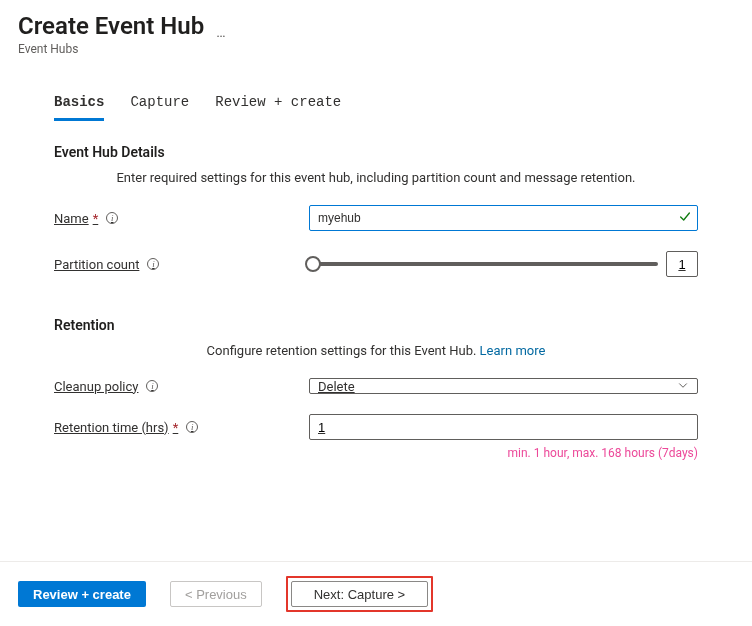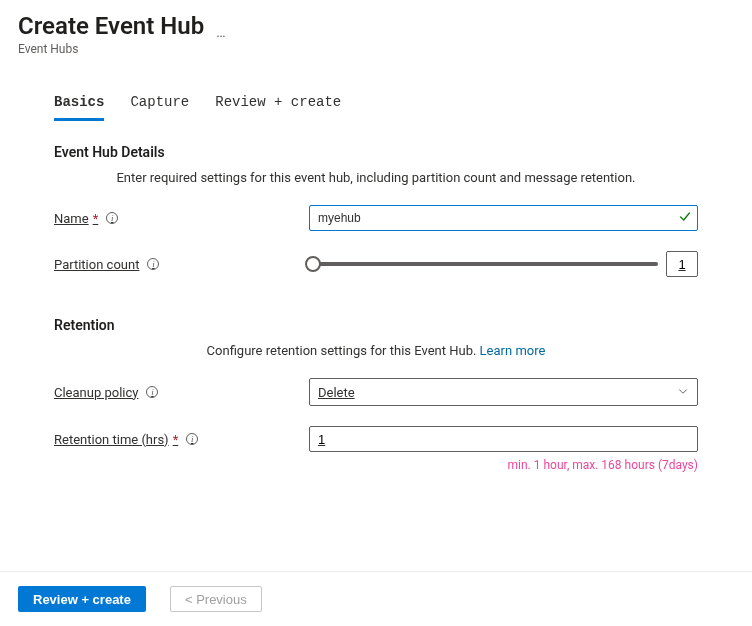--- a/index.html
+++ b/index.html
@@ -114,21 +114,21 @@
       width: 32px; height: 26px;
       border: 1px solid #605e5c;
       border-radius: 2px;
       text-align: center;
       font-size: 13px;
       padding: 2px 0;
     }
     .learn-link { color: #0369a1; text-decoration: none; cursor: pointer; }
     .select-box {
       flex: 1;
-      height: 28px;
+      height: 16px;
       border: 1px solid #605e5c;
       border-radius: 2px;
       padding: 2px 8px;
       display: flex;
       align-items: center;
       justify-content: space-between;
       cursor: pointer;
       font-size: 13px;
     }
     .chevron { color: #605e5c; }
@@ -274,13 +274,16 @@
       </div>
     </div>
     <div class="hint">min. 1 hour, max. 168 hours (7days)</div>
 
   </div>
 </div>
 
 <div class="footer">
   <button class="btn btn-primary">Review + create</button>
   <button class="btn btn-secondary">&lt; Previous</button>
+  <span class="highlight-box">
+    <button class="btn btn-outline">Next: Capture &gt;</button>
+  </span>
 </div>
 
 </body></html>

